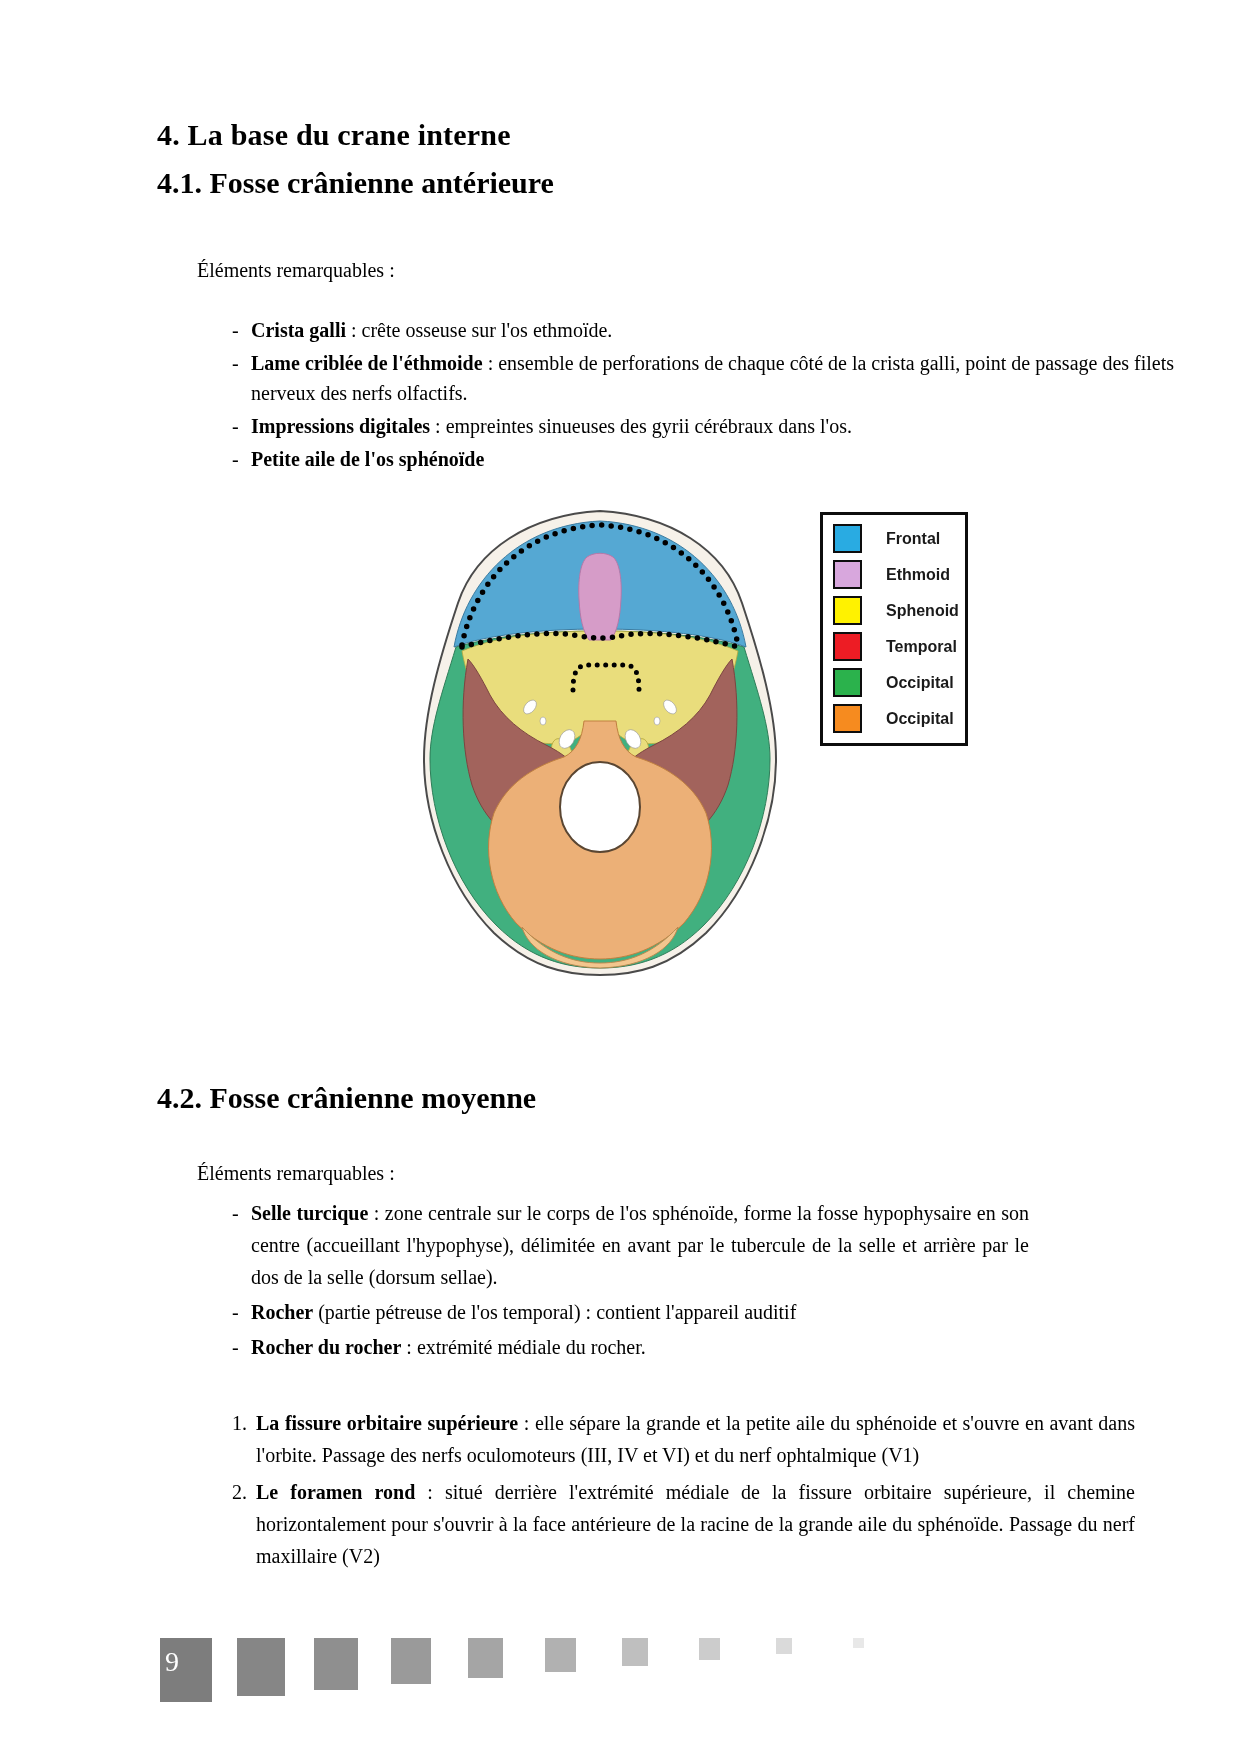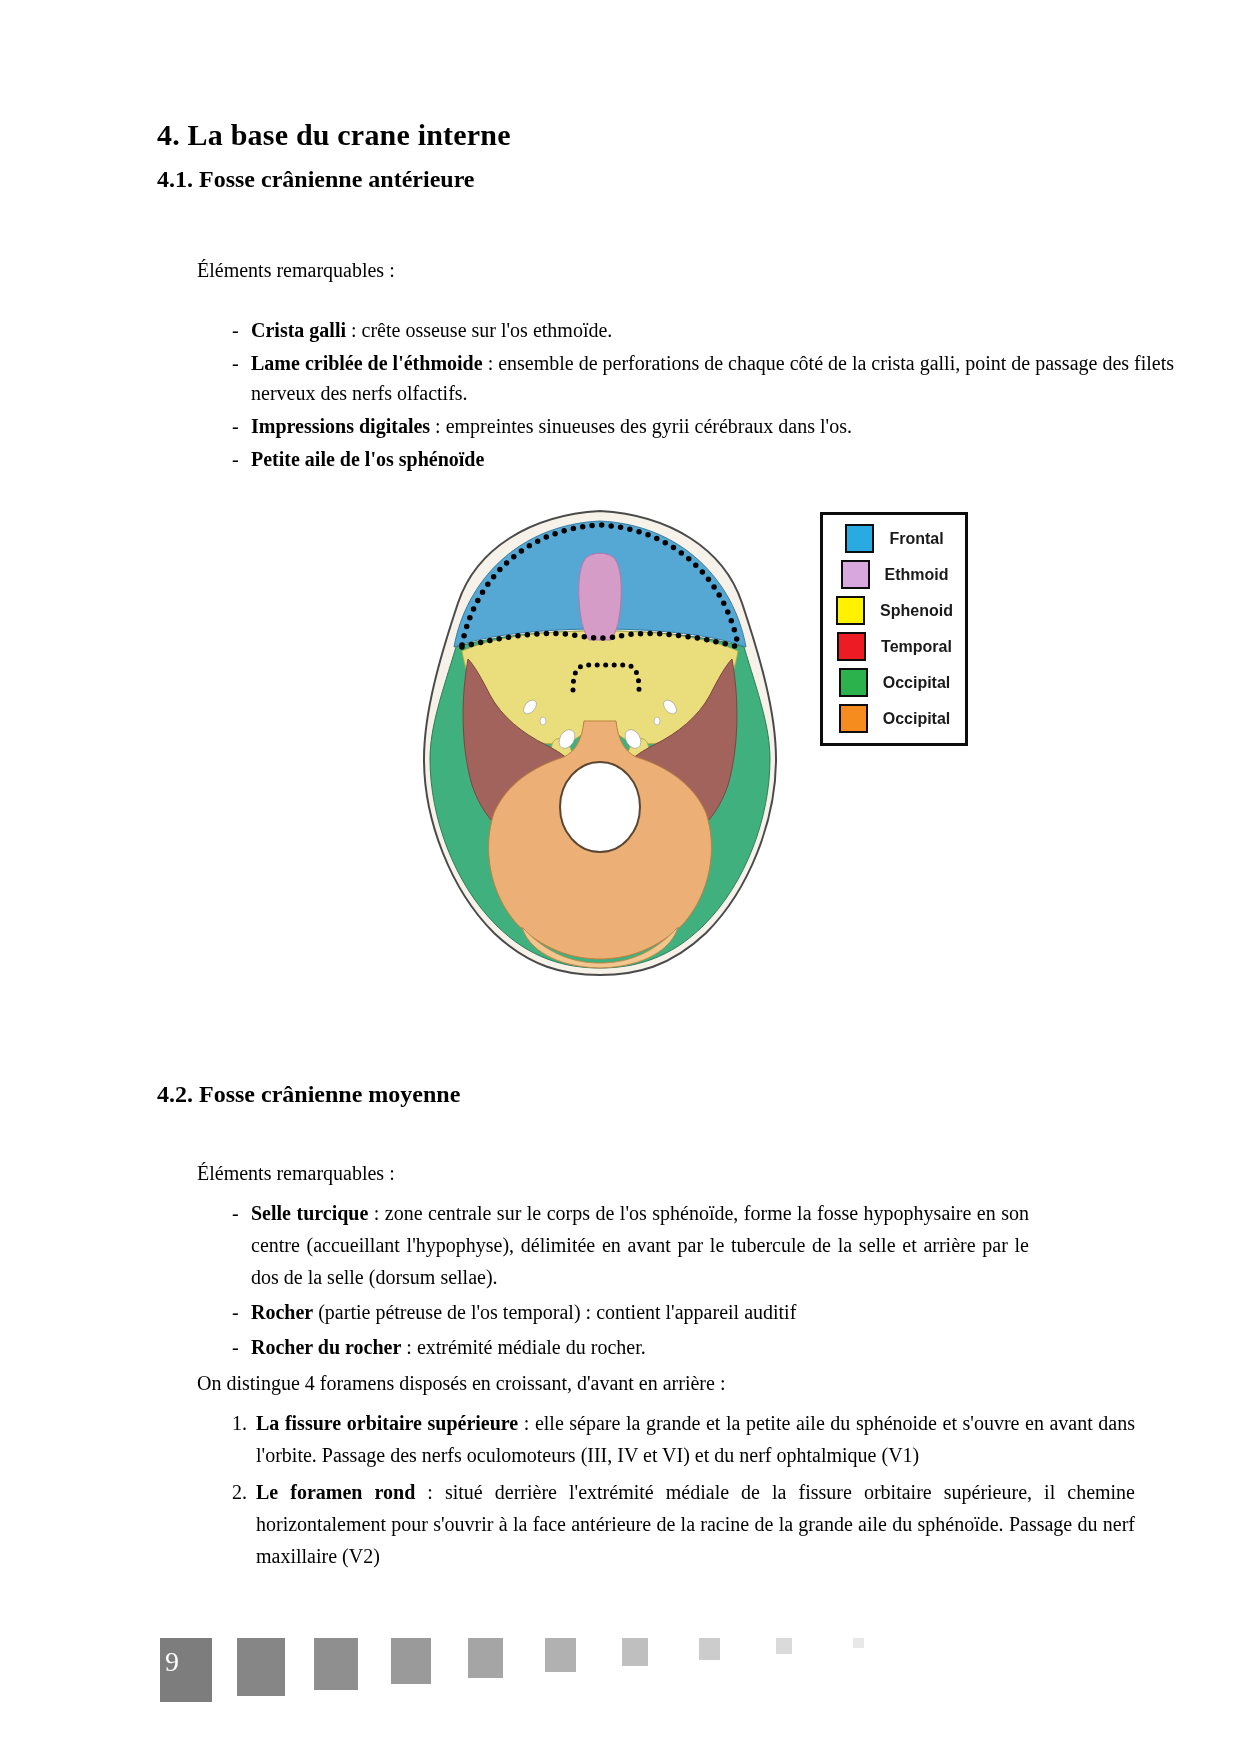--- a/index.html
+++ b/index.html
@@ -4,21 +4,21 @@
 <style>
   html,body { margin:0; padding:0; background:#ffffff; }
   .page {
     position:relative; width:1241px; height:1754px; background:#ffffff;
     overflow:hidden; font-family:"Liberation Serif", serif; color:#000;margin-top:12px;
   }
   .title {
     position:absolute; left:157px; top:106px; margin:0;
     font-size:30px; font-weight:bold; letter-spacing:0.2px;
   }
-  .h2 { position:absolute; left:157px; margin:0; font-size:24px; font-weight:bold; }
+  .h2 { position:absolute; left:157px; margin:0; font-size:30px; font-weight:bold; }
   #h2a { top:154px; }
   #h2b { top:1069px; }
   .para { position:absolute; left:197px; margin:0; font-size:20px; line-height:30px; width:950px; }
   #p1a { top:202px; }
   #p2a { top:243px; }
   #p1b { top:1104px; }
   #p2b { top:1146px; }
   #p3b { top:1356px; }
   .blist { position:absolute; left:232px; margin:0; padding:0; list-style:none; font-size:20px; }
   #ulA { top:303px; width:1000px; line-height:30px; }
@@ -33,21 +33,21 @@
   .caption {
     position:absolute; left:0; top:990px; width:1241px; text-align:center;
     font-style:italic; font-size:19.5px;
   }
   .figure { position:absolute; left:410px; top:495px; width:380px; height:480px; }
   .legend {
     position:absolute; left:820px; top:500px; width:123px;
     background:#fff; border:3px solid #0d0d0d; padding:9px 9px 10px 10px;
     display:flex; flex-direction:column; gap:7px;
   }
-  .lrow { display:flex; align-items:center; gap:15px;justify-content:center; }
+  .lrow { display:flex; align-items:center; gap:24px; }
   .lswatch { width:25px; height:25px; border:2.5px solid #0d0d0d; flex:none; }
   .llabel {
     font-family:"Liberation Sans", sans-serif; font-weight:bold; font-size:16px;
     color:#1a1a1a; white-space:nowrap;
   }
   .fsq { position:absolute; top:1626px; }
   .page-num {
     position:absolute; left:165px; top:1634px; z-index:2;
     color:#ffffff; font-size:28px; font-weight:normal;
   }
@@ -155,21 +155,20 @@
         <span class="marker">-</span><span class="term">Selle turcique</span><span> : zone centrale sur le corps de l'os sphénoïde, forme la fosse hypophysaire en son centre (accueillant l'hypophyse), délimitée en avant par le tubercule de la selle et arrière par le dos de la selle (dorsum sellae).</span>
       </li>
       <li>
         <span class="marker">-</span><span class="term">Rocher</span><span> (partie pétreuse de l'os temporal) : contient l'appareil auditif</span>
       </li>
       <li>
         <span class="marker">-</span><span class="term">Rocher du rocher</span><span> : extrémité médiale du rocher.</span>
       </li>
     </ul>
 
-  <p class="para" id="p3b">On distingue 4 foramens disposés en croissant, d'avant en arrière :</p>
 
   <ol class="nlist">
 
   <li>
         <span class="num">1.</span><span class="term">La fissure orbitaire supérieure</span><span> : elle sépare la grande et la petite aile du sphénoide et s'ouvre en avant dans l'orbite. Passage des nerfs oculomoteurs (III, IV et VI) et du nerf ophtalmique (V1)</span>
       </li>
       <li>
         <span class="num">2.</span><span class="term">Le foramen rond</span><span> : situé derrière l'extrémité médiale de la fissure orbitaire supérieure, il chemine horizontalement pour s'ouvrir à la face antérieure de la racine de la grande aile du sphénoïde. Passage du nerf maxillaire (V2)</span>
       </li>
     </ol>

